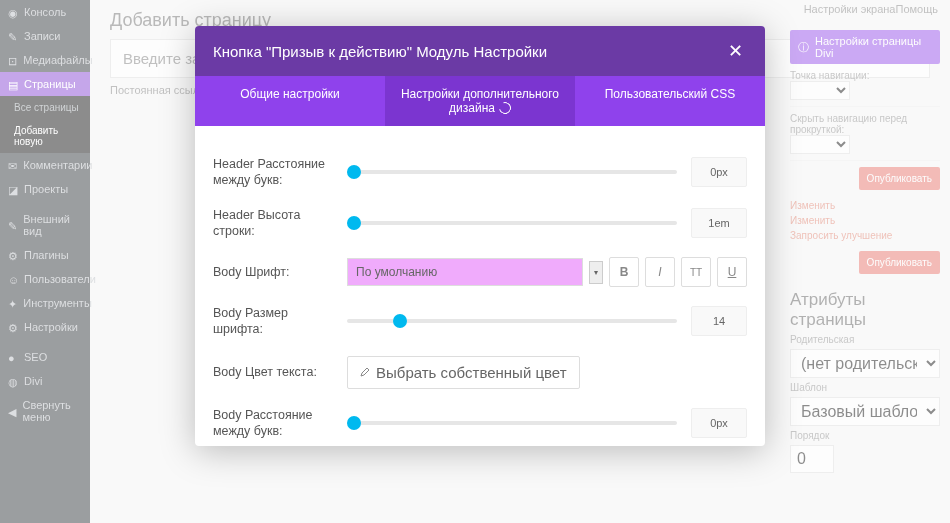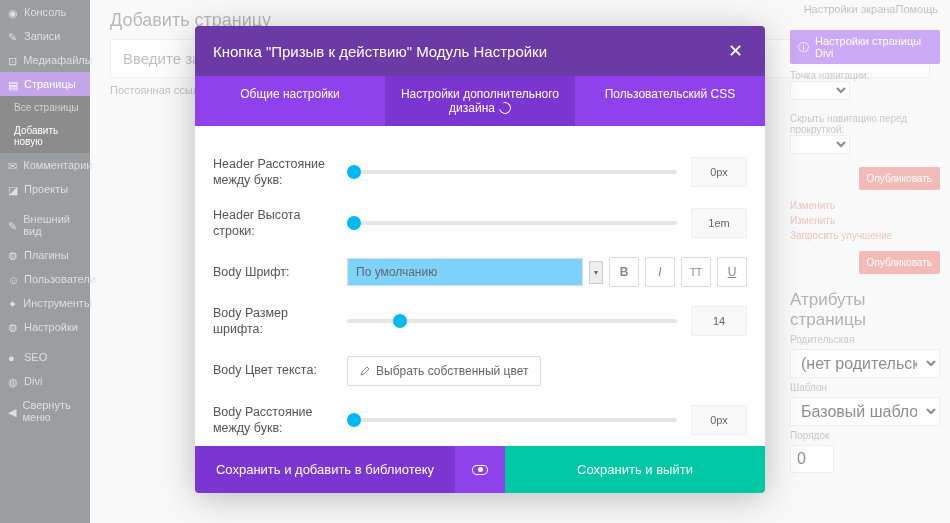--- a/index.html
+++ b/index.html
@@ -47,24 +47,24 @@
   .modal-tab { flex: 1; text-align: center; padding: 11px 4px; font-size: 12px; cursor: pointer; }
   .modal-tab.active { background: #7b35d0; position: relative; }
   .modal-tab .reset { margin-left: 4px; display: inline-block; width: 12px; height: 12px; border: 1.5px solid #fff; border-radius: 50%; border-left-color: transparent; transform: rotate(30deg); vertical-align: -2px; }
   .modal-body { padding: 12px 18px 6px; max-height: 320px; overflow: hidden; }
   .setting { display: flex; align-items: center; margin: 18px 0; gap: 14px; }
   .setting-label { width: 120px; font-size: 12.5px; color: #555; line-height: 1.3; }
   .slider-wrap { flex: 1; position: relative; height: 4px; background: #e6e6e6; border-radius: 2px; }
   .slider-thumb { position: absolute; top: -5px; width: 14px; height: 14px; background: #00b9ef; border-radius: 50%; cursor: grab; }
   .slider-val { width: 56px; border: 1px solid #eee; background: #f9f9f9; text-align: center; padding: 8px 4px; font-size: 11px; color: #666; border-radius: 2px; }
   .font-row { flex: 1; display: flex; gap: 6px; align-items: center; }
-  .font-select { flex: 1; border: 1px solid #ddd; padding: 6px 8px; font-size: 12px; color: #666; background: #7dd3fc; cursor: pointer; position: relative; }
+  .font-select { flex: 1; border: 1px solid #ddd; padding: 6px 8px; font-size: 12px; color: #666; background: #f0abfc; cursor: pointer; position: relative; }
   .select-btn { width: 14px; background: #eee; border: 1px solid #ccc; text-align: center; font-size: 8px; color: #666; padding: 6px 0; }
   .fmt-btn { width: 30px; height: 30px; border: 1px solid #ddd; background: #fff; color: #888; font-size: 12px; border-radius: 2px; cursor: pointer; }
-  .color-btn { border: 1px solid #ddd; padding: 7px 12px; font-size: 12px; color: #666; background: #fff; border-radius: 2px; cursor: pointer; display: inline-flex; align-items: center; gap: 6px; }
+  .color-btn { border: 1px solid #ddd; padding: 7px 12px; font-size: 15px; color: #666; background: #fff; border-radius: 2px; cursor: pointer; display: inline-flex; align-items: center; gap: 6px; }
   .pen { width: 10px; height: 10px; display: inline-block; }
 
   .modal-foot { display: flex; }
   .foot-btn { flex: 1; text-align: center; padding: 16px 6px; color: #fff; font-size: 13px; cursor: pointer; }
   .foot-lib { background: #7b35d0; }
   .foot-eye { width: 50px; flex: none; background: #8f42ec; display: flex; align-items: center; justify-content: center; }
   .foot-save { background: #00c8a5; }
   .eye { width: 16px; height: 10px; border: 1.5px solid #fff; border-radius: 60% / 100%; position: relative; }
   .eye::after { content: ''; position: absolute; left: 5px; top: 1.5px; width: 5px; height: 5px; border-radius: 50%; background: #fff; }
 </style>
@@ -244,20 +244,13 @@
     <div class="setting">
       <div class="setting-label">Body Расстояние между букв:</div>
       <div class="slider-wrap">
           <div class="slider-thumb" style="left:0%"></div>
         </div>
       <input class="slider-val" value="0px" style="">
     </div>
 
   </div>
 
-  <div class="modal-foot">
-    <div class="foot-btn foot-lib">Сохранить и добавить в библиотеку</div>
-    <div class="foot-btn foot-eye">
-        <span class="eye"></span>
-      </div>
-    <div class="foot-btn foot-save">Сохранить и выйти</div>
-  </div>
 </div>
 
 </body></html>

